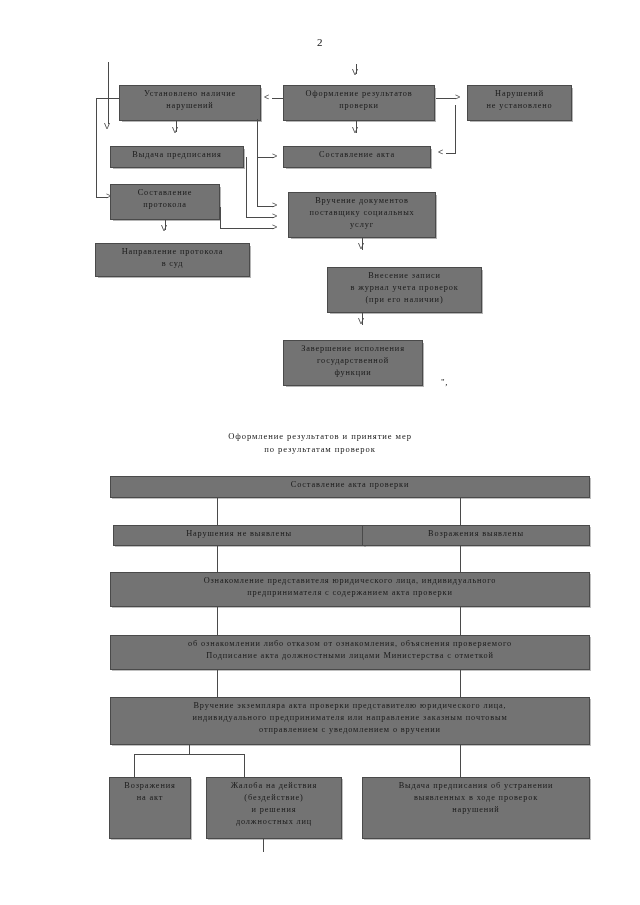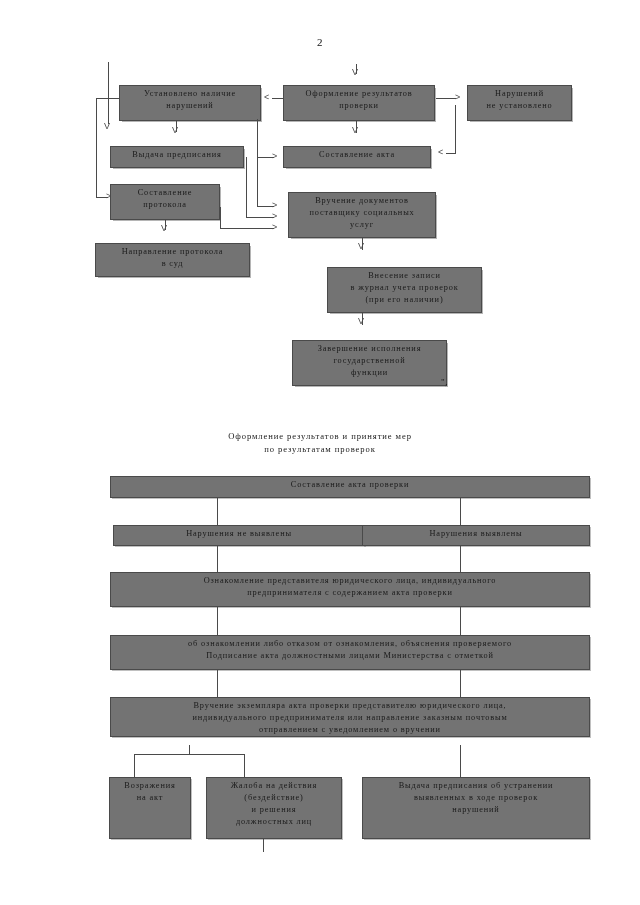--- a/index.html
+++ b/index.html
@@ -198,21 +198,21 @@
       <span>
         <span>Внесение записи</span>
         <span>в журнал учета проверок</span>
         <span>(при его наличии)</span>
       </span>
     </div>
 
     <div class="ln lnv" style="left:362px; top:313px; height:12px;"></div>
     <div class="arr arr-d" style="left:358px; top:317px;">V</div>
 
-    <div class="box" style="left:292px; top:340px; width:155px; height:46px;">
+    <div class="box" style="left:283px; top:340px; width:140px; height:46px;">
       <span>
         <span>Завершение исполнения</span>
         <span>государственной</span>
         <span>функции</span>
       </span>
     </div>
 
     <div class="quote-mark" style="left:441px; top:377px;">",</div>
   </div>
 
@@ -228,21 +228,21 @@
     </div>
 
     <div class="ln lnv" style="left:217px; top:498px; height:27px;"></div>
     <div class="ln lnv" style="left:460px; top:498px; height:27px;"></div>
 
     <div class="box b2" style="left:96px; top:525px; width:252px; height:21px;">
       <span>Нарушения не выявлены</span>
     </div>
 
     <div class="box b2" style="left:345px; top:525px; width:228px; height:21px;">
-      <span>Нарушения выявлены</span>
+      <span>Возражения выявлены</span>
     </div>
 
     <div class="ln lnv" style="left:217px; top:546px; height:26px;"></div>
     <div class="ln lnv" style="left:460px; top:546px; height:26px;"></div>
 
     <div class="box b2" style="left:93px; top:572px; width:480px; height:35px;">
       <span>
         <span>Ознакомление представителя юридического лица, индивидуального</span>
         <span>предпринимателя с содержанием акта проверки</span>
       </span>
@@ -254,21 +254,21 @@
     <div class="box b2" style="left:93px; top:635px; width:480px; height:35px;">
       <span>
         <span>об ознакомлении либо отказом от ознакомления, объяснения проверяемого</span>
         <span>Подписание акта должностными лицами Министерства с отметкой</span>
       </span>
     </div>
 
     <div class="ln lnv" style="left:217px; top:670px; height:27px;"></div>
     <div class="ln lnv" style="left:460px; top:670px; height:27px;"></div>
 
-    <div class="box b2" style="left:93px; top:697px; width:480px; height:40px;">
+    <div class="box b2" style="left:93px; top:697px; width:480px; height:48px;">
       <span>
         <span>Вручение экземпляра акта проверки представителю юридического лица,</span>
         <span>индивидуального предпринимателя или направление заказным почтовым</span>
         <span>отправлением с уведомлением о вручении</span>
       </span>
     </div>
 
     <div class="ln lnv" style="left:189px; top:745px; height:9px;"></div>
     <div class="ln lnh" style="left:134px; top:754px; width:110px;"></div>
     <div class="ln lnv" style="left:134px; top:754px; height:23px;"></div>

